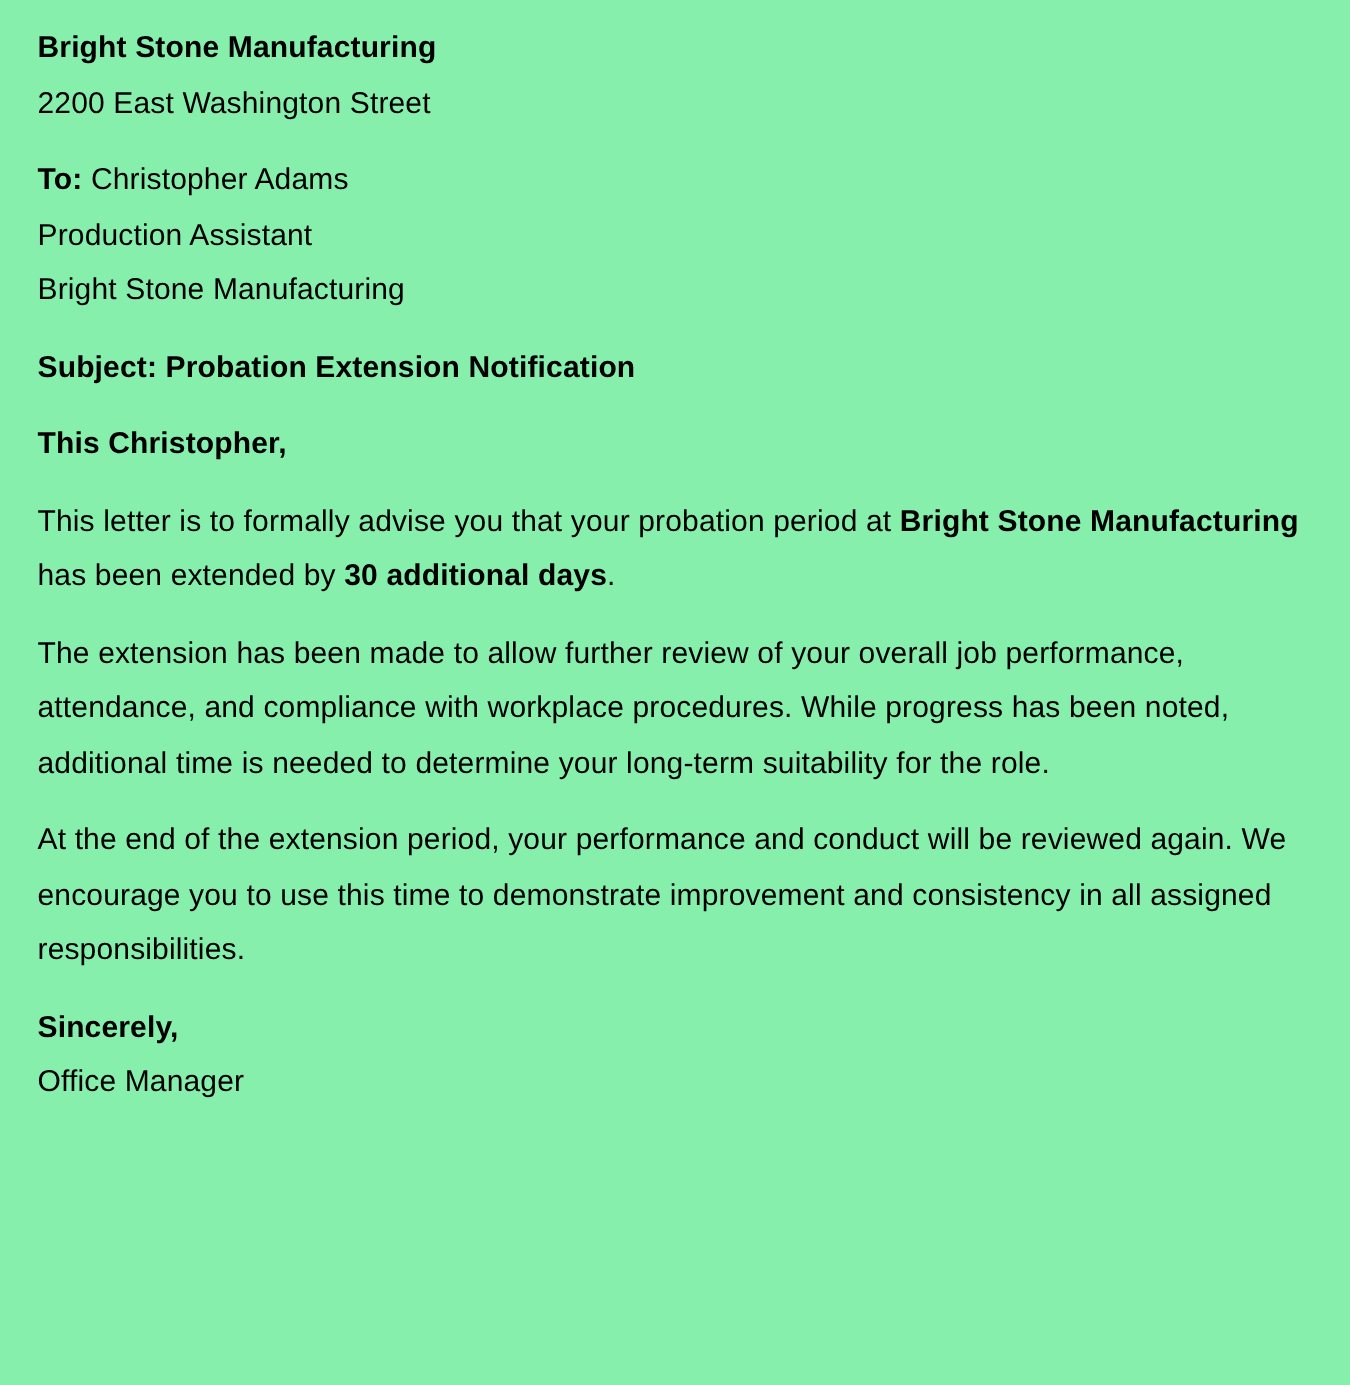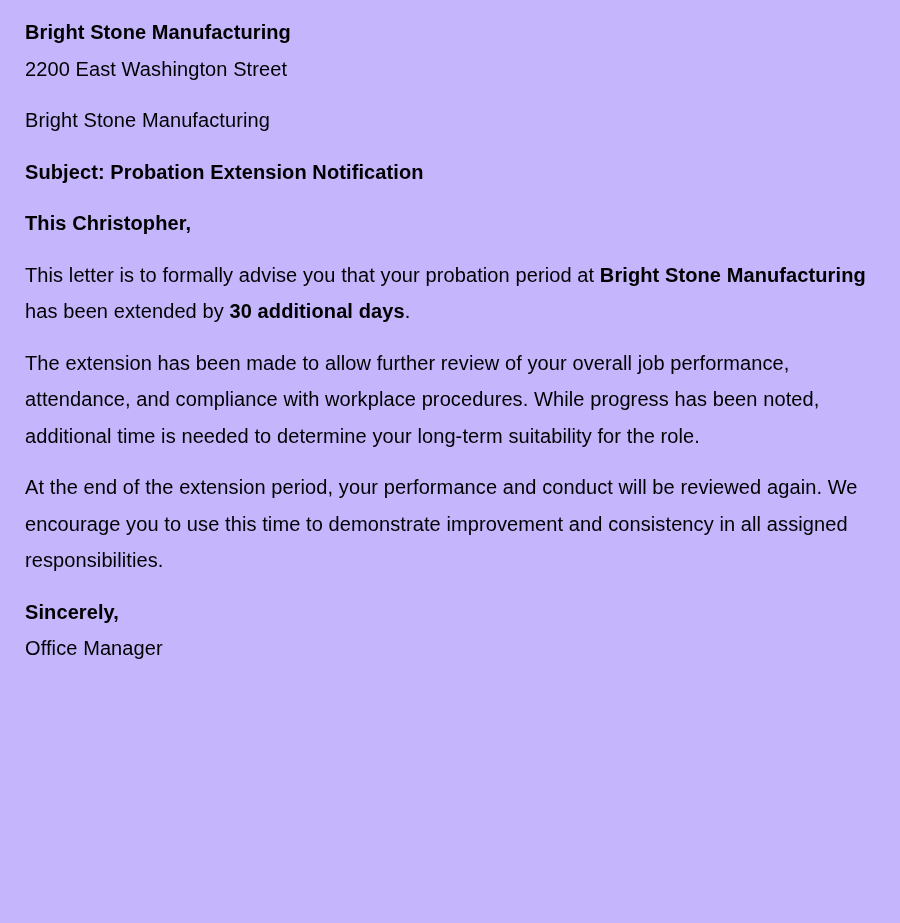--- a/index.html
+++ b/index.html
@@ -4,21 +4,21 @@
 <style>
   html, body {
     margin: 0;
     padding: 0;
     background: #ffffff;
   }
   .page {
     box-sizing: border-box;
     width: 900px;
     min-height: 923px;
-    background: #c4b5fd;
+    background: #86efac;
     color: #000000;
     font-family: "Liberation Sans", sans-serif;
     font-size: 20px;
     line-height: 36.5px;
     padding: 14px 34px 20px 25px;
     letter-spacing: 0.1px;
   }
   .block {
     margin: 0 0 15px 0;
   }
@@ -38,20 +38,22 @@
 
 <div class="page">
 
   <header class="block">
     <div class="line bold">Bright Stone Manufacturing</div>
     <div class="line">2200 East Washington Street</div>
   </header>
 
 
   <div class="block">
+    <div class="line"><span class="bold">To:</span> <span>Christopher Adams</span></div>
+    <div class="line">Production Assistant</div>
     <div class="line">Bright Stone Manufacturing</div>
   </div>
 
   <div class="block">
     <div class="line bold">Subject: Probation Extension Notification</div>
   </div>
 
   <div class="block">
     <div class="line bold">This Christopher,</div>
   </div>

